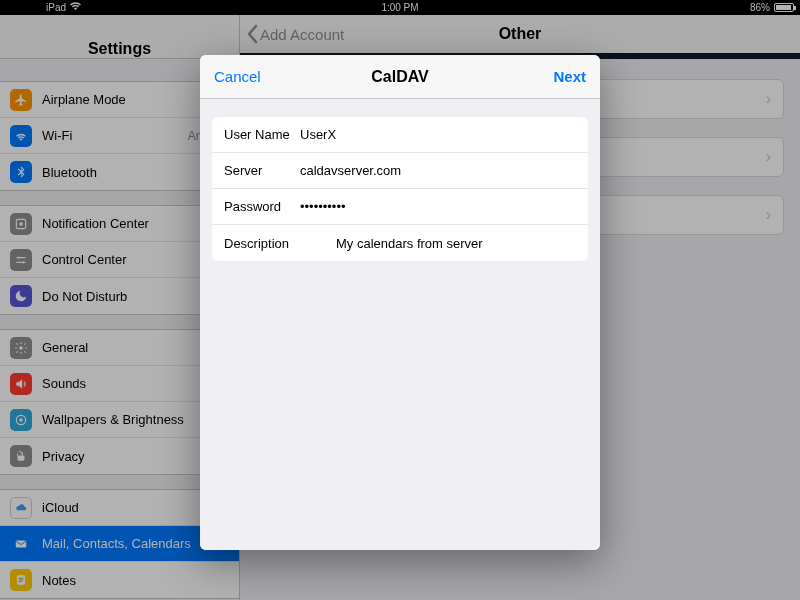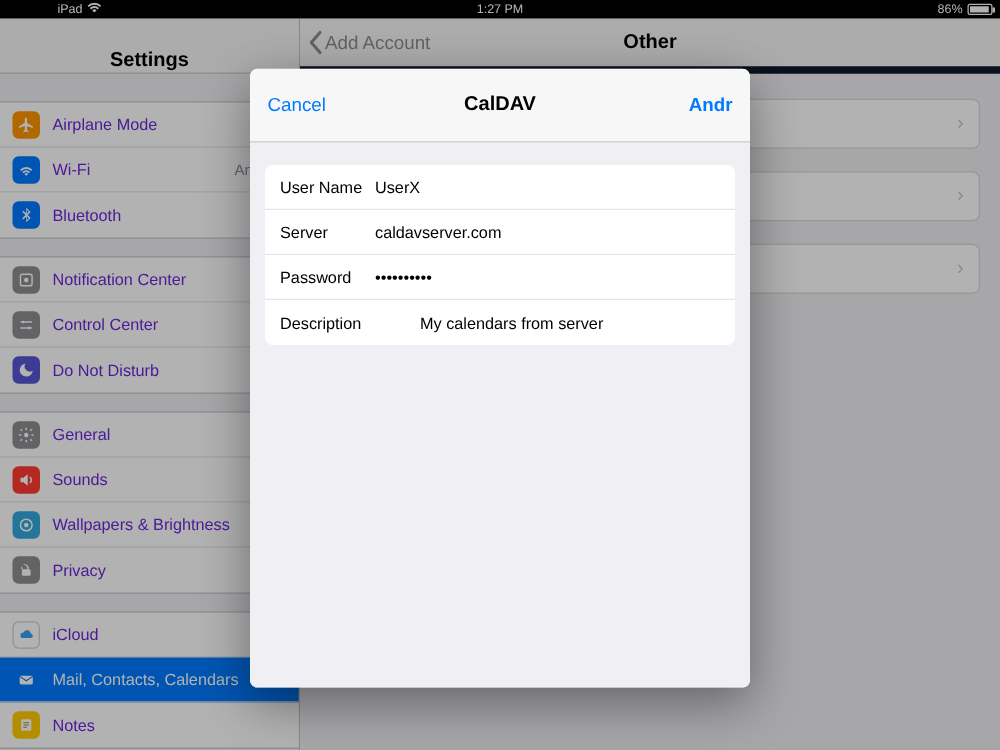--- a/index.html
+++ b/index.html
@@ -21,40 +21,40 @@
   .sidebar-header { height:44px; display:flex; align-items:flex-end; justify-content:center; border-bottom:1px solid #c8c7cc; background:#f7f7f8; }
   .sidebar-header span { font-weight:600; font-size:16px; }
   .sb-group { margin-top:14px; background:#fff; border-top:1px solid #c8c7cc; border-bottom:1px solid #c8c7cc; }
   .sb-group.first { margin-top:22px; }
   .sb-item { display:flex; align-items:center; height:36px; padding:0 10px; border-bottom:1px solid #e5e5e8; font-size:13px; cursor:pointer; }
   .sb-item:last-child { border-bottom:none; }
   .sb-item.sel { background:#007aff; color:#fff; }
   .sb-item.sel .sb-label { color:#d4e7ff; }
   .sb-icon { width:22px; height:22px; border-radius:5px; margin-right:10px; display:flex; align-items:center; justify-content:center; flex-shrink:0; }
   .sb-icon svg { width:14px; height:14px; }
-  .sb-label { flex:1; color:#6d28d9; }
+  .sb-label { flex:1; color:#000000; }
   .sb-item.sel .sb-label { color:#fff; }
   .sb-value { color:#8e8e93; font-size:12px; margin-right:4px; }
 
   
   .detail { flex:1; background:#efeff4; }
   .detail-header { height:44px; display:flex; align-items:center; border-bottom:6px solid #0f172a; background:#f7f7f8; position:relative; }
   .back { display:flex; align-items:center; color:#8e8e93; font-size:15px; padding-left:6px; cursor:pointer; }
   .back svg { width:12px; height:20px; margin-right:2px; }
   .detail-title { position:absolute; left:50%; transform:translateX(-50%); font-weight:600; font-size:16px; }
   .detail-body { padding:20px 16px; }
   .detail-row { background:#fff; border:1px solid #d9d9dc; border-radius:6px; height:40px; display:flex; align-items:center; justify-content:flex-end; padding:0 12px; margin-bottom:18px; }
   .chev { color:#c7c7cc; }
 
   
   .overlay { position:absolute; inset:0; background:rgba(0,0,0,0.30); }
 
   
   .modal { position:absolute; left:50%; top:55px; transform:translateX(-50%); width:400px; height:495px; background:#fff; border-radius:6px; box-shadow:0 12px 40px rgba(0,0,0,0.4); display:flex; flex-direction:column; overflow:hidden; }
-  .modal-header { height:59px; background:#f7f7f8; border-bottom:1px solid #c8c7cc; display:flex; align-items:center; justify-content:space-between; padding:0 14px; position:relative; }
+  .modal-header { height:44px; background:#f7f7f8; border-bottom:1px solid #c8c7cc; display:flex; align-items:center; justify-content:space-between; padding:0 14px; position:relative; }
   .modal-btn { color:#007aff; font-size:15px; cursor:pointer; }
   .modal-btn.next { font-weight:600; }
   .modal-title { position:absolute; left:50%; transform:translateX(-50%); font-weight:600; font-size:16px; }
   .modal-body { flex:1; background:#efeff4; padding:18px 12px; }
   .form-group { background:#fff; border-radius:6px; overflow:hidden; }
   .form-row { display:flex; align-items:center; height:36px; padding:0 12px; border-bottom:1px solid #e5e5e8; font-size:13px; }
   .form-row:last-child { border-bottom:none;gap:36px; }
   .form-label { width:76px; color:#000; }
   .form-input { flex:1; border:none; outline:none; font-size:13px; background:transparent; color:#000; }
 </style>
@@ -63,21 +63,21 @@
 
 <div class="status-bar">
   <div class="status-left">
     <span>iPad</span>
     <span>
       <svg width="11" height="9" viewBox="0 0 11 9">
           <path d="M5.5 8 L3.8 6.3 A2.4 2.4 0 0 1 7.2 6.3 Z M1.8 4.3 A5.2 5.2 0 0 1 9.2 4.3 L8 5.5 A3.5 3.5 0 0 0 3 5.5 Z M0 2.5 A7.8 7.8 0 0 1 11 2.5 L9.9 3.6 A6.2 6.2 0 0 0 1.1 3.6 Z" fill="#fff"></path>
         </svg>
     </span>
   </div>
-  <div class="status-center">1:27 PM</div>
+  <div class="status-center">1:00 PM</div>
   <div class="status-right">
     <span>86%</span>
     <span class="battery-icon">
         <span class="battery-fill"></span>
       </span>
   </div>
 </div>
 
 <div class="main">
 
@@ -235,21 +235,21 @@
     </div>
   </div>
 </div>
 
 <div class="overlay"></div>
 
 <div class="modal">
   <div class="modal-header">
     <span class="modal-btn">Cancel</span>
     <span class="modal-title">CalDAV</span>
-    <span class="modal-btn next">Andr</span>
+    <span class="modal-btn next">Next</span>
   </div>
   <div class="modal-body">
     <div class="form-group" id="form-group">
         <div class="form-row">
           <span class="form-label">User Name</span>
           <input class="form-input" type="text" value="UserX" style="">
         </div>
         <div class="form-row">
           <span class="form-label">Server</span>
           <input class="form-input" type="text" value="caldavserver.com" style="">

